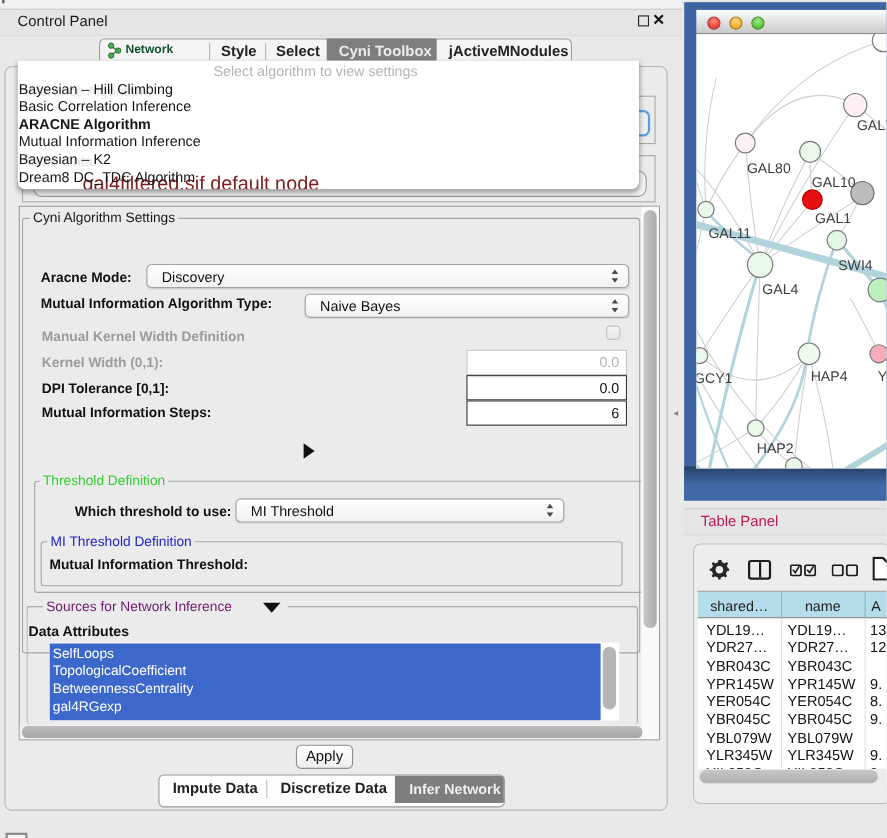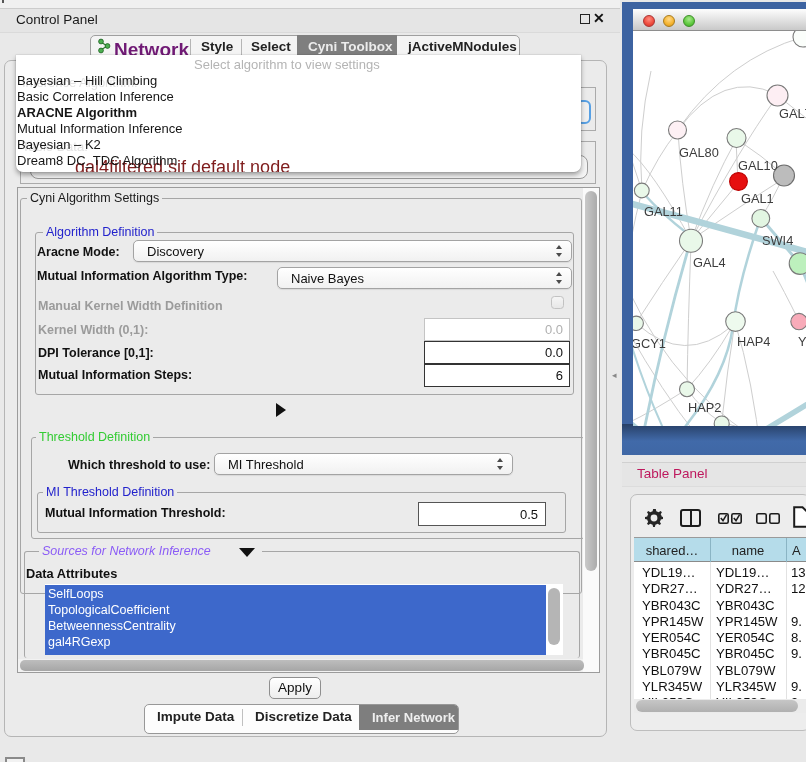--- a/index.html
+++ b/index.html
@@ -39,40 +39,37 @@
 <div class="abs" style="left:90px;top:35px;width:430px;height:24px;background:#f4f4f4;border:1px solid #9f9f9f;border-radius:5px;"></div>
 <div class="abs" style="left:297px;top:35px;width:100px;height:24px;background:#7f7f7f;"></div>
 <div class="abs" style="left:190px;top:39px;width:1px;height:16px;background:#b5b5b5;"></div>
 <div class="abs" style="left:241px;top:39px;width:1px;height:16px;background:#b5b5b5;"></div>
 <svg class="abs" style="left:97px;top:38px;" width="14" height="17" viewBox="0 0 14 17">
   <path d="M4 4 L10 8 M4 12 L10 8" stroke="#2e7d32" stroke-width="1.2" fill="none"></path>
   <circle cx="4" cy="3.5" r="2.4" fill="#4caf50" stroke="#1b5e20" stroke-width="0.8"></circle>
   <circle cx="4" cy="12.5" r="2.4" fill="#4caf50" stroke="#1b5e20" stroke-width="0.8"></circle>
   <circle cx="10.5" cy="8" r="2.4" fill="#4caf50" stroke="#1b5e20" stroke-width="0.8"></circle>
 </svg>
-<div class="abs" style="left:114px;top:39px;font-size:19px;font-weight:600;color:#701a75;">Network</div>
+<div class="abs" style="left:114px;top:39px;font-size:11px;font-weight:600;color:#14532d;">Network</div>
 <div class="abs" style="left:201px;top:39px;font-size:13.5px;font-weight:600;color:#222;">Style</div>
 <div class="abs" style="left:251px;top:39px;font-size:13.5px;font-weight:600;color:#222;">Select</div>
 <div class="abs" style="left:308px;top:39px;font-size:13.5px;font-weight:600;color:#ececec;">Cyni Toolbox</div>
 <div class="abs" style="left:408px;top:39px;font-size:13.5px;font-weight:600;color:#222;">jActiveMNodules</div>
 
 <div class="abs" style="left:20px;top:87px;width:576px;height:44px;border:1px solid #aaaaaa;background:#ebebeb;"></div>
 <div class="abs" style="left:576px;top:100px;width:15px;height:24px;border:2.5px solid #57a0e4;border-radius:6px;background:#f0f0f0;"></div>
 <div class="abs" style="left:20px;top:141px;width:576px;height:43px;border:1px solid #aaaaaa;background:#ebebeb;"></div>
 <div class="abs" style="left:30px;top:155px;width:558px;height:24px;border:1px solid #999;border-radius:8px;background:#f4f4f4;"></div>
 
 <div class="abs" style="left:17px;top:187px;width:583px;height:486px;background:#ebebeb;border:1px solid #9b9b9b;"></div>
 
 <div class="group" style="left:20px;top:198px;width:562px;height:396px;border-radius:3px;">
   <div class="gtitle" style="left:6px;color:#1a1a1a;">Cyni Algorithm Settings</div>
 </div>
 
-<div class="group" style="left:35px;top:232px;width:539px;height:163px;border-radius:3px;">
-  <div class="gtitle" style="left:7px;color:#2222cc;">Algorithm Definition</div>
-</div>
 <div class="abs lbl" style="left:37px;top:245px;">Aracne Mode:</div>
 <div class="combo" style="left:133px;top:240px;width:439px;height:22px;">
   <span class="ctext">Discovery</span>
       <span class="carr"></span>
 </div>
 <div class="abs lbl" style="left:37px;top:269px;">Mutual Information Algorithm Type:</div>
 <div class="combo" style="left:277px;top:267px;width:295px;height:22px;">
   <span class="ctext">Naive Bayes</span>
       <span class="carr"></span>
 </div>
@@ -93,24 +90,23 @@
 <div class="abs lbl" style="left:68px;top:458px;">Which threshold to use:</div>
 <div class="combo" style="left:214px;top:453px;width:299px;height:22px;">
   <span class="ctext">MI Threshold</span>
       <span class="carr"></span>
 </div>
 
 <div class="group" style="left:37px;top:492px;width:529px;height:41px;border-radius:3px;">
   <div class="gtitle" style="left:5px;color:#2222cc;background:#ebebeb;">MI Threshold Definition</div>
 </div>
 <div class="abs lbl" style="left:45px;top:506px;">Mutual Information Threshold:</div>
-<div class="field" style="left:418px;top:502px;width:128px;height:24px;border:1px solid #555;color:#111;padding:4px 7px 0 0;">0.5</div>
 
 <div class="group" style="left:24px;top:551px;width:556px;height:107px;border-bottom:none;border-radius:3px;">
-  <div class="gtitle" style="left:14px;color:#8b5cf6;padding-right:36px;font-style:italic;">Sources for Network Inference</div>
+  <div class="gtitle" style="left:14px;color:#701a75;padding-right:36px;">Sources for Network Inference</div>
 </div>
 <div class="abs" style="left:232px;top:545px;width:30px;height:12px;background:#ebebeb;"></div>
     <div class="abs" style="left:239px;top:548px;width:0;height:0;border-left:8.5px solid transparent;border-right:8.5px solid transparent;border-top:9px solid #111;"></div>
 <div class="abs lbl" style="left:26px;top:566px;font-size:12.8px;">Data Attributes</div>
 
 <div class="abs" style="left:45px;top:584px;width:518px;height:71px;background:#fff;overflow:hidden;">
   <div class="abs" style="left:0;top:1px;width:501px;height:70px;background:#3d68cb;"></div>
   <div class="abs" style="left:3px;top:3px;font-size:12.5px;color:#fff;line-height:15.9px;">SelfLoops<br>TopologicalCoefficient<br>BetweennessCentrality<br>gal4RGexp</div>
   <div class="abs" style="left:503px;top:4px;width:12px;height:57px;background:#b5b5b5;border-radius:6px;"></div>
 </div>

